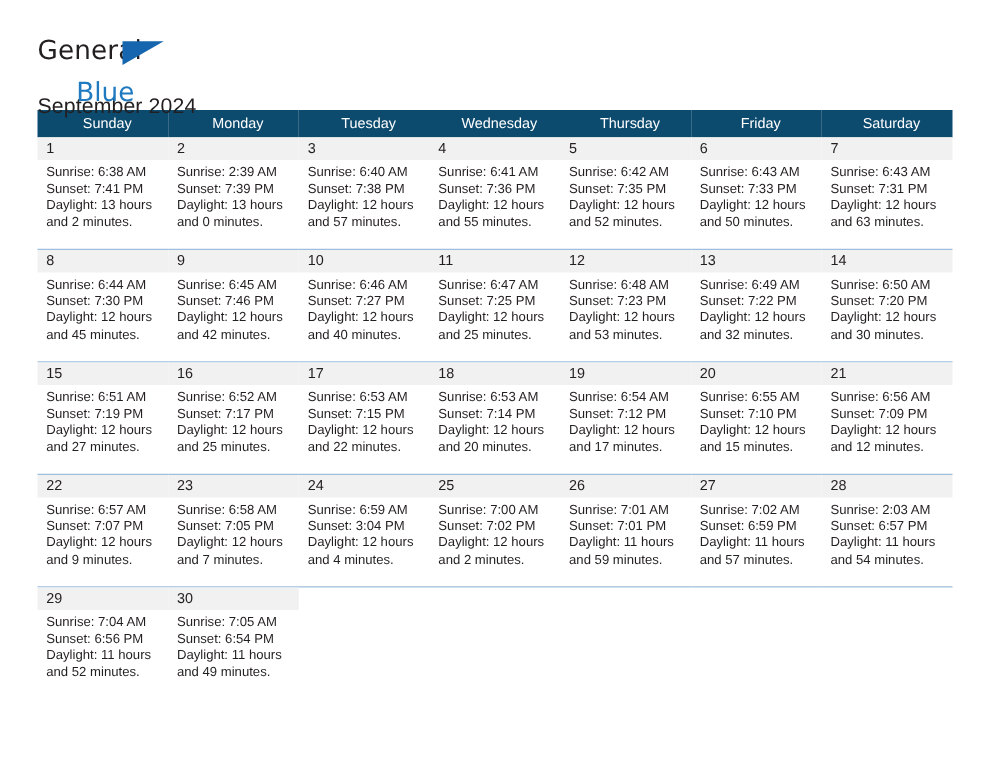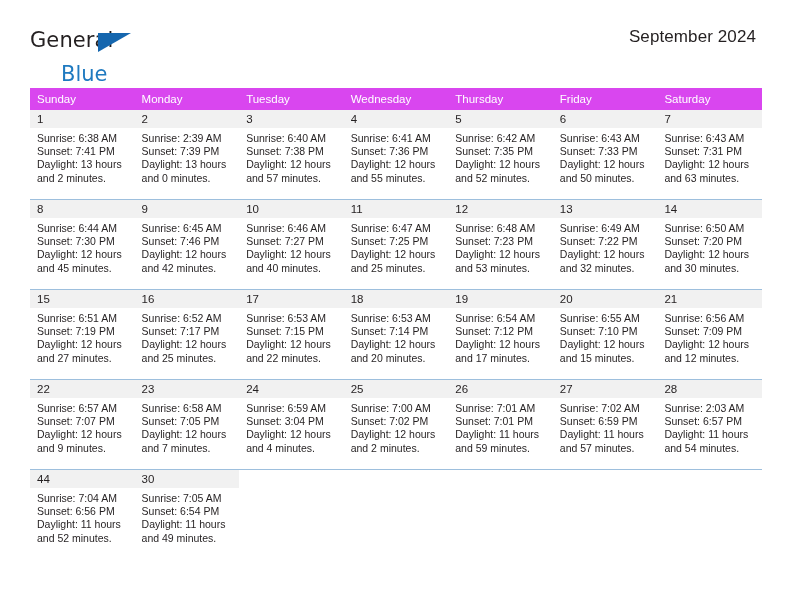--- a/index.html
+++ b/index.html
@@ -22,20 +22,21 @@
     padding: 0;
   }
 
   
   .header {
     display: flex;
     align-items: flex-start;
     justify-content: space-between;
     padding: 28px 36px 0 30px;
     height: 76px;
+    flex-direction: column;
   }
   .logo {
     position: relative;
     width: 115px;
     height: 48px;
     flex: 0 0 auto;
   }
   .logo-general {
     position: absolute;
     left: 0;
@@ -83,25 +84,25 @@
   }
 
   
   .calendar {
     margin: 12px 30px 0 30px;
     width: 732px;
     border-collapse: collapse;
     table-layout: fixed;
   }
   .calendar th {
-    background: #d946ef;
+    background: #0c4a6e;
     color: #ffffff;
     font-size: 11.5px;
     font-weight: normal;
-    text-align: left;
+    text-align: center;
     padding: 5px 0 5px 7px;
     height: 21px;
     border: none;
   }
   .calendar td {
     vertical-align: top;
     padding: 0;
     width: 104.57px;
     border: none;
     background: #ffffff;
@@ -478,21 +479,21 @@
                 <div>Sunset: 6:57 PM</div>
                 <div>Daylight: 11 hours</div>
                 <div>and 54 minutes.</div>
               </div>
             </div>
           </td>
         </tr>
         <tr class="week-row">
           <td>
             <div class="daycell">
-              <div class="daynum">44</div>
+              <div class="daynum">29</div>
               <div class="dayinfo">
                 <div>Sunrise: 7:04 AM</div>
                 <div>Sunset: 6:56 PM</div>
                 <div>Daylight: 11 hours</div>
                 <div>and 52 minutes.</div>
               </div>
             </div>
           </td>
           <td>
             <div class="daycell">

